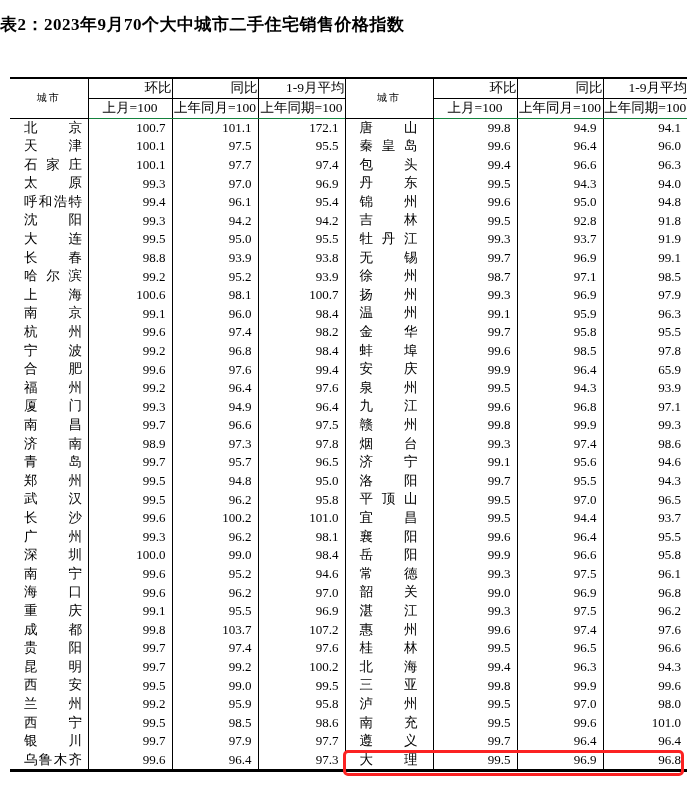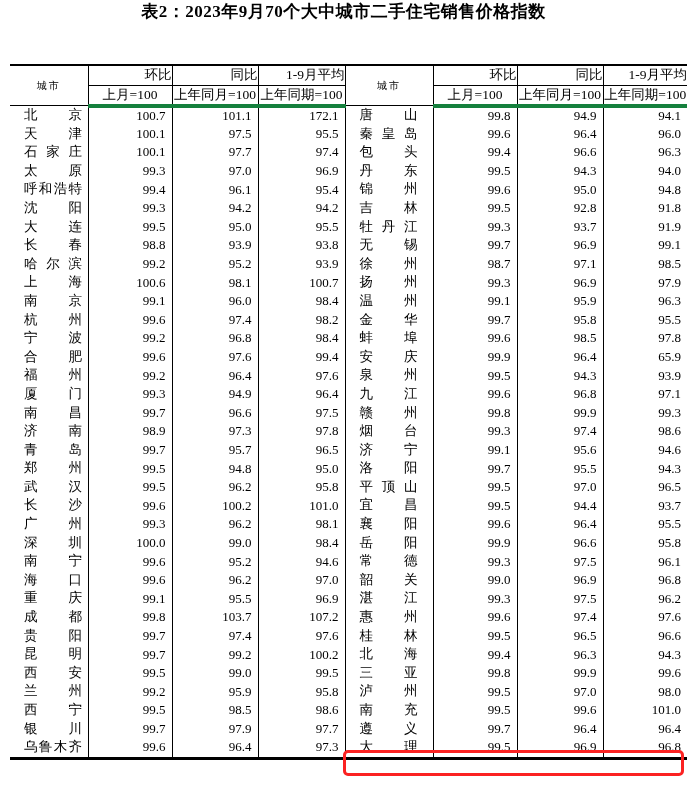--- a/index.html
+++ b/index.html
@@ -2,36 +2,36 @@
 <html><head>
 <meta charset="utf-8">
 <style>
   html,body{margin:0;padding:0;}
   body{
     width:687px;height:790px;background:#ffffff;overflow:hidden;position:relative;
     font-family:"Liberation Serif","DejaVu Serif",serif;color:#000;
     -webkit-font-smoothing:antialiased;
   }
   .title{
-    margin:0;text-align:center;
+    margin:0;padding-top:13px;
     font-size:17px;font-weight:bold;line-height:24px;letter-spacing:0.5px;
   }
   table.tbl{
     margin:40px 0 0 10px;width:677px;
     border-collapse:collapse;table-layout:fixed;
     border-top:2px solid #000;border-bottom:3px solid #000;
     font-size:13px;
   }
   .tbl th{font-weight:normal;padding:0;}
   .tbl td{padding:0;}
   .tbl thead tr{height:20px;}
   .tbl tbody tr{height:18.6px;}
   .city-h{border-right:1px solid #000;border-bottom:1px solid #000;text-align:center;font-size:10px;letter-spacing:2px;}
   .top-h{border-right:1px solid #000;border-bottom:1px solid #000;text-align:right;font-size:13.5px;}
-  .sub-h{border-right:1px solid #000;border-bottom:4px solid #15803d;text-align:center;font-size:13.5px;}
+  .sub-h{border-right:1px solid #000;border-bottom:1px solid #15803d;text-align:center;font-size:13.5px;}
   .tbl .last{border-right:none;}
   td.city{border-right:1px solid #000;font-size:13.5px;}
   td.num{border-right:1px solid #000;text-align:right;padding-right:6px;font-size:13px;}
   td.num.last{border-right:none;padding-left:30px;}
   .cwrap{margin-left:14px;width:58px;display:flex;justify-content:space-between;}
   .cwrap span{display:block;line-height:18.6px;}
   .hl{
     position:absolute;left:343px;top:750px;width:341px;height:26px;
     border:3px solid #fb2222;border-radius:5px;box-sizing:border-box;
     pointer-events:none;background:transparent;

